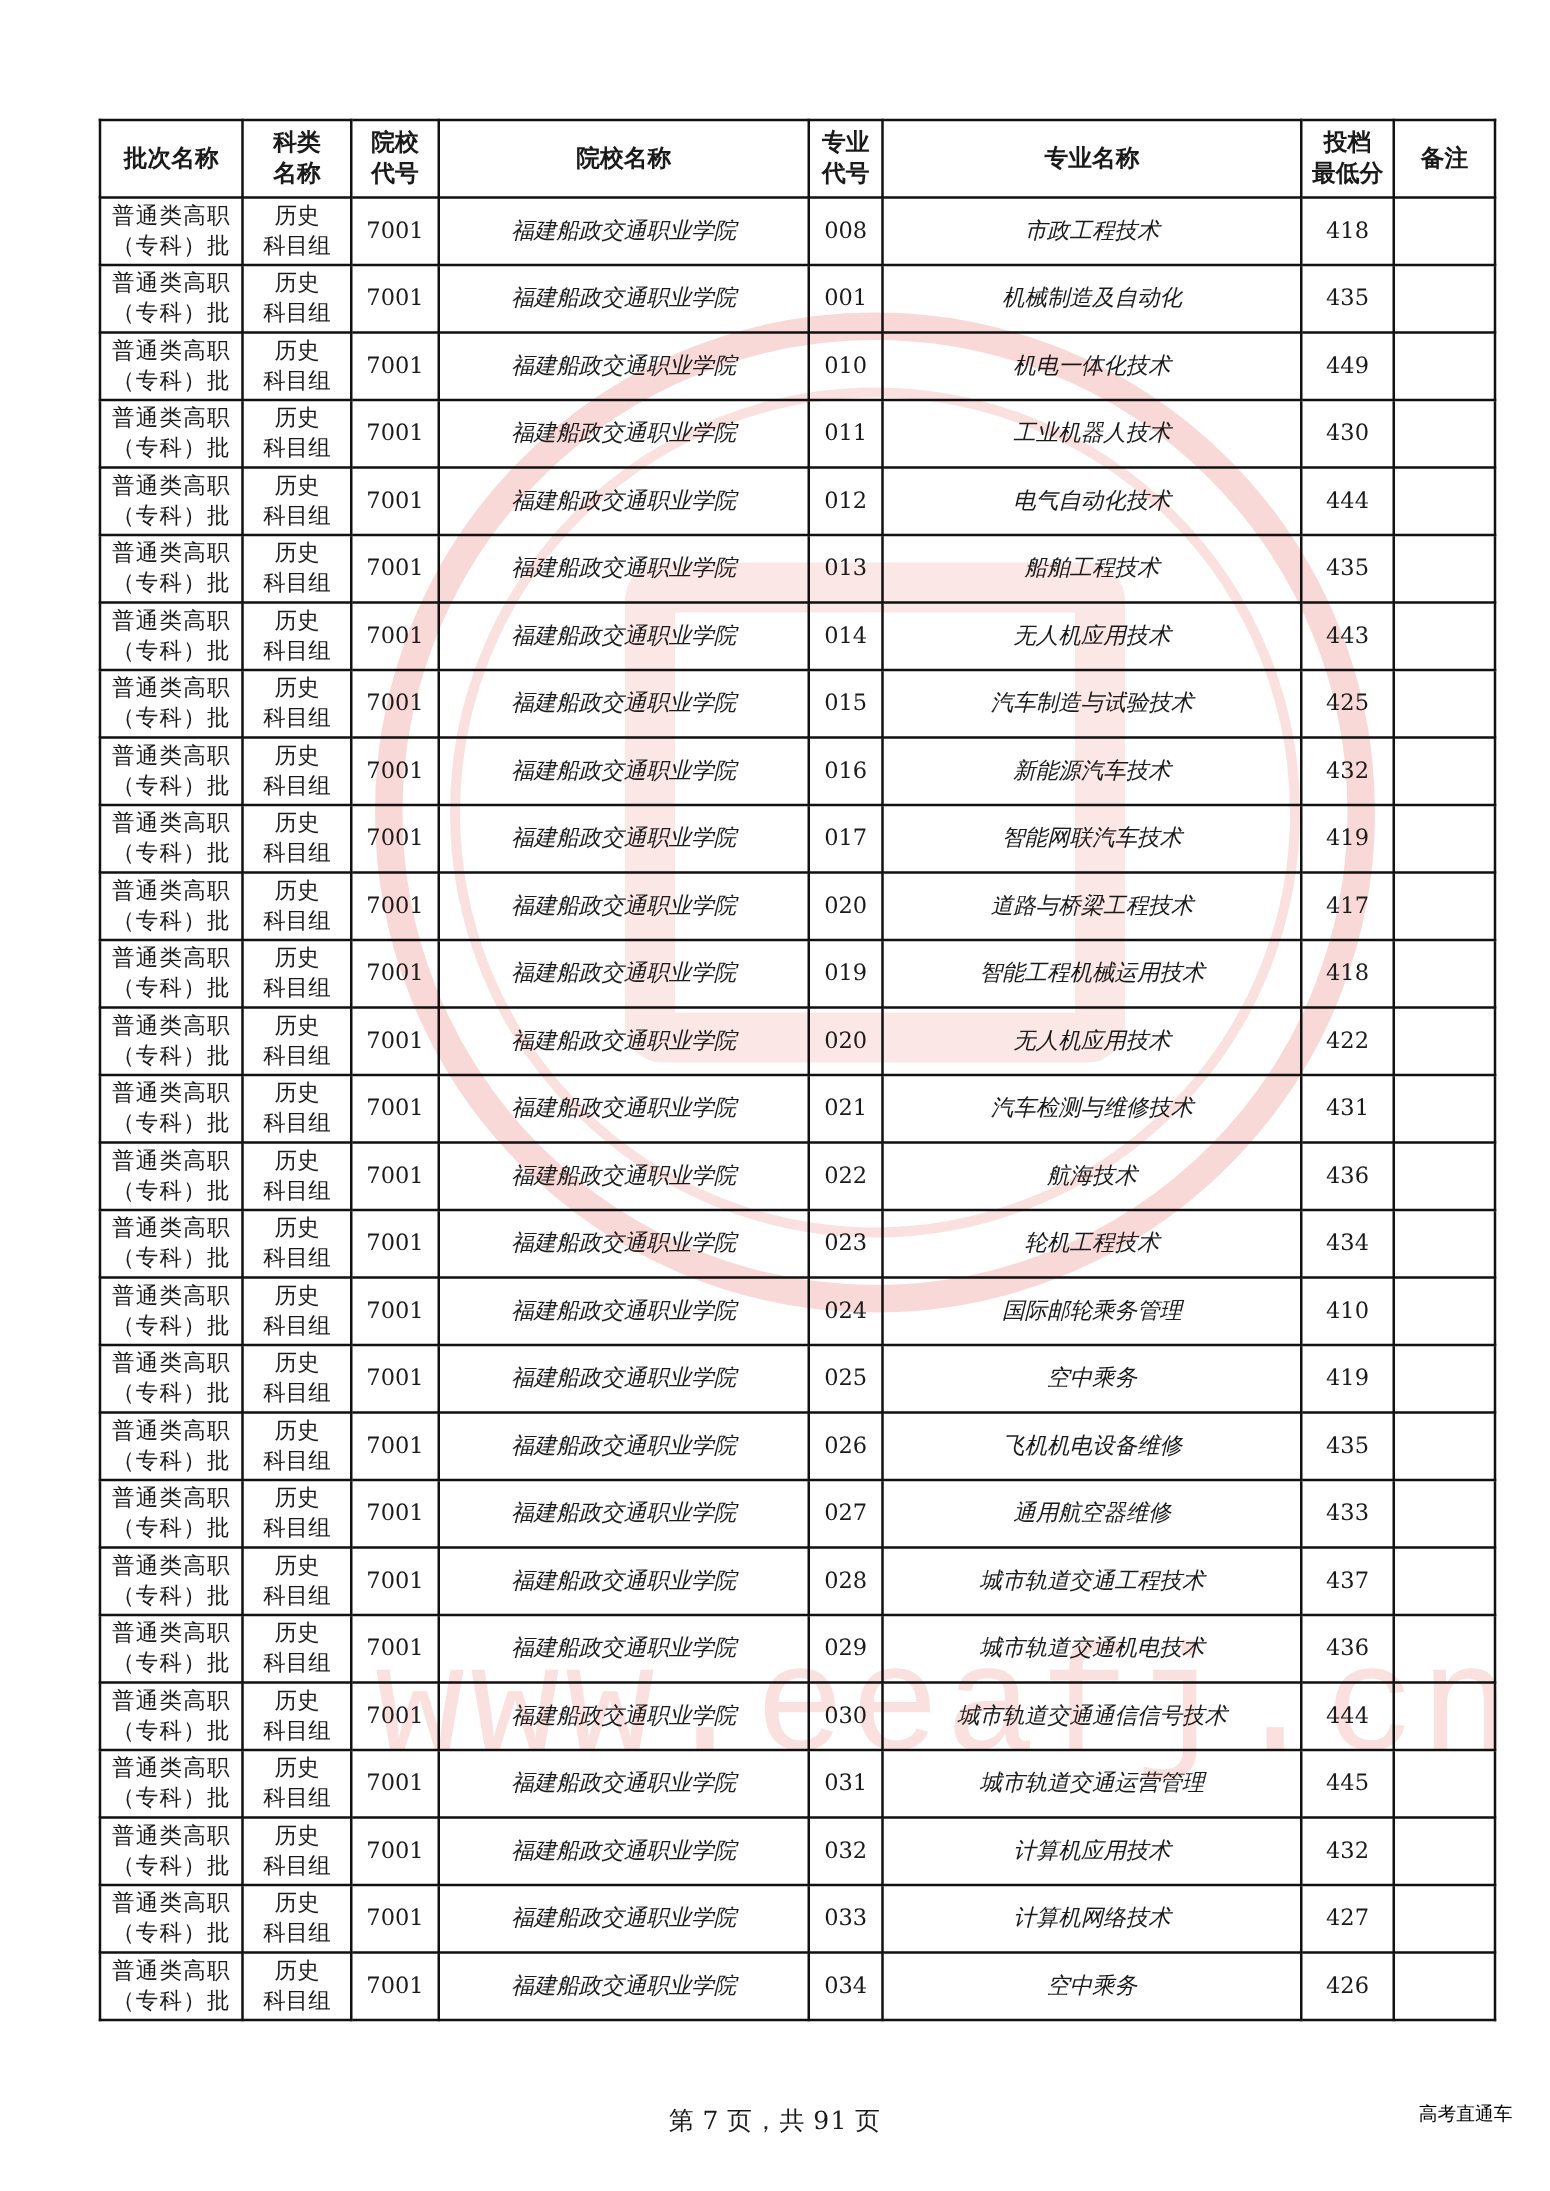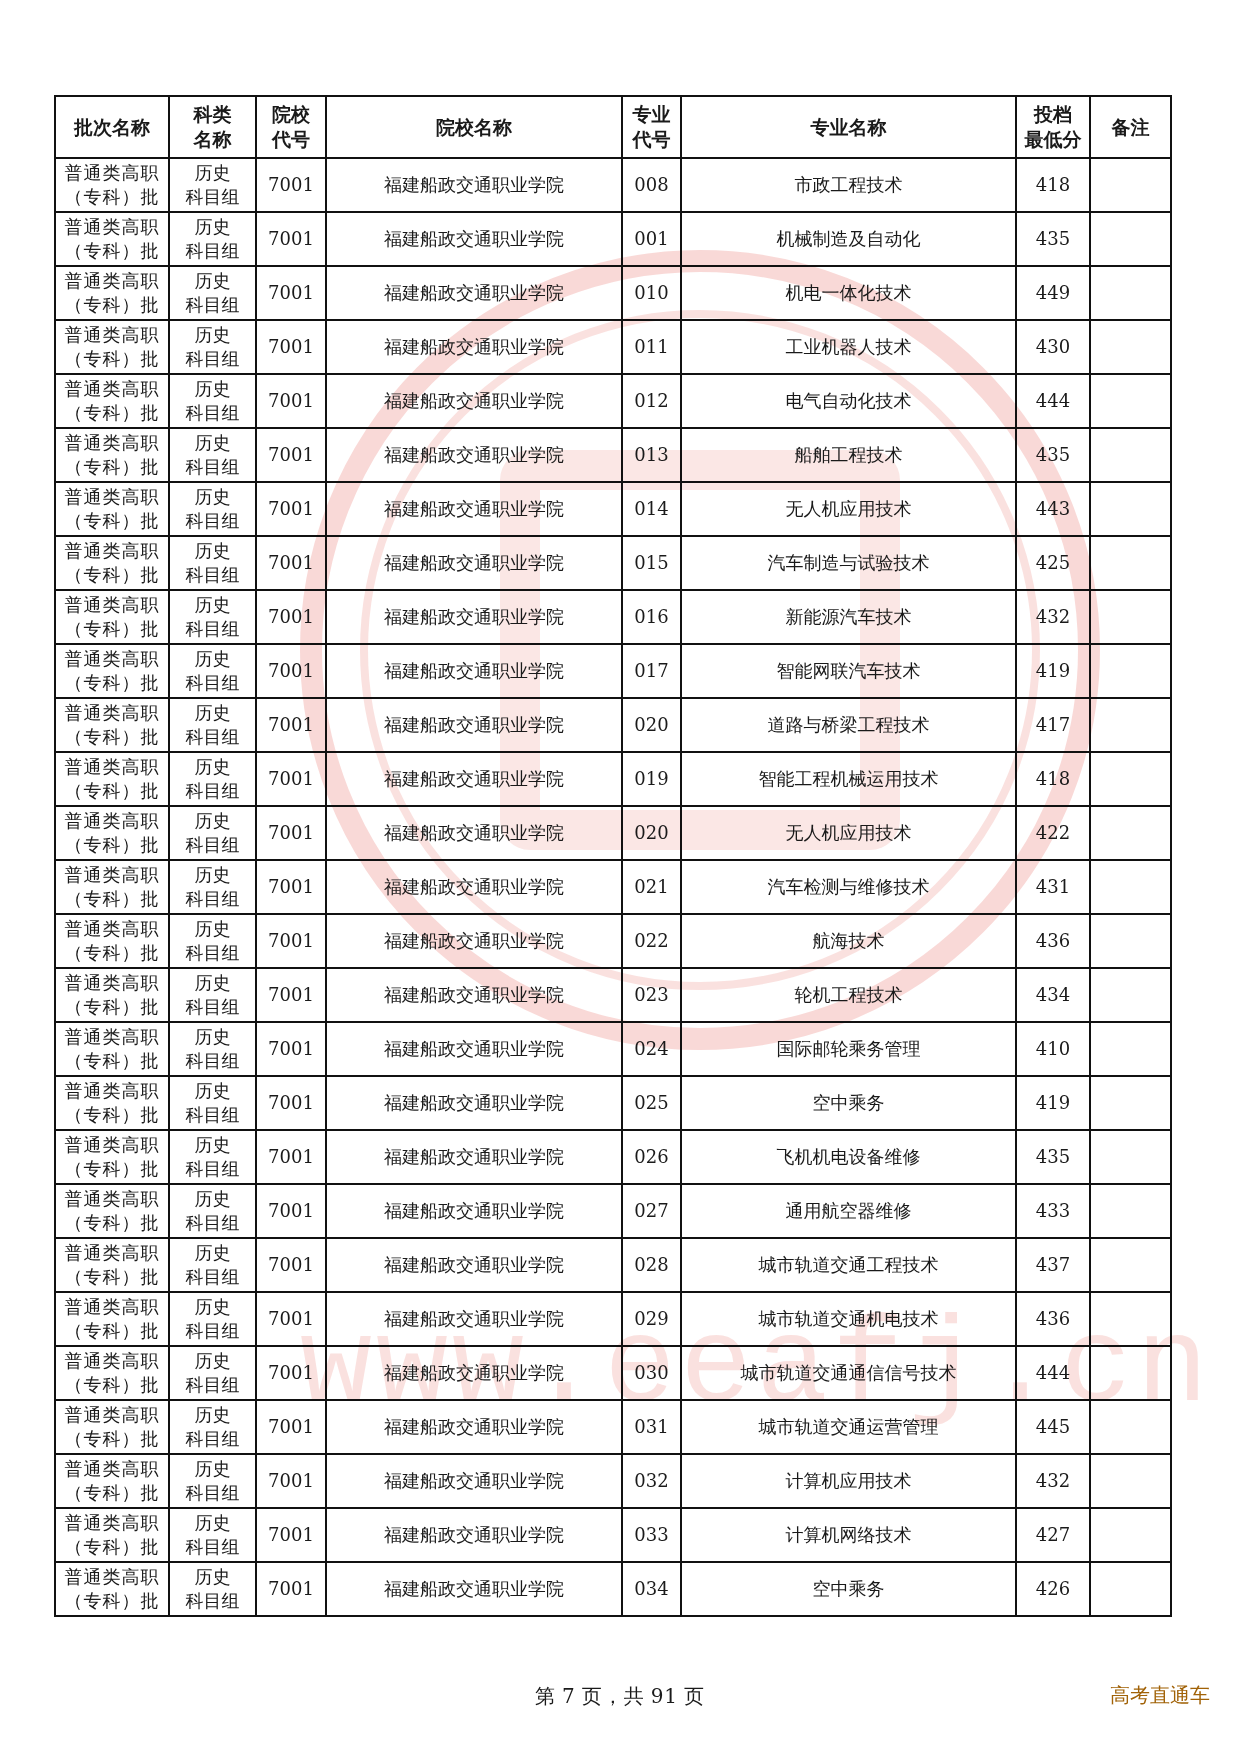--- a/index.html
+++ b/index.html
@@ -22,51 +22,51 @@
   .wm-center {
     position: absolute; left: 200px; top: 200px; width: 400px; height: 400px;
     border: 40px solid rgba(232, 120, 110, 0.18); border-radius: 30px; box-sizing: border-box;
   }
   .wm-url {
     position: absolute; left: 300px; top: 1300px; font-family: Liberation Mono, monospace;
     font-size: 120px; color: rgba(232, 120, 110, 0.22); letter-spacing: 4px; z-index: 0;
     pointer-events: none;
   }
   table.score-table {
-    position: absolute; left: 54px; top: 95px; width: 1118px;
+    position: absolute; left: 79px; top: 95px; width: 1118px;
     border-collapse: collapse; z-index: 1; table-layout: fixed;
   }
   table.score-table th, table.score-table td {
     border: 2px solid #111; padding: 0; text-align: center; vertical-align: middle;
   }
   table.score-table th {
     height: 60px; font-family: "DejaVu Sans", sans-serif; font-weight: bold; font-size: 19px;
     line-height: 25px;
   }
   table.score-table td {
     height: 52px; font-size: 18px; line-height: 24px;
   }
-  td.left { text-align: left; padding-left: 6px; }
+  td.left { text-align: left; padding-left: 6px; font-style: italic; }
   td.batch { font-size: 18px; line-height: 24px; letter-spacing: 1px; }
   .col-batch { width: 114px; }
   .col-subj { width: 87px; }
   .col-code { width: 70px; }
   .col-school { width: 296px; }
   .col-mcode { width: 59px; }
   .col-major { width: 335px; }
   .col-score { width: 74px; }
   .col-note { width: 81px; }
   .footer {
     position: absolute; top: 1683px; left: 0; width: 1240px; text-align: center;
     font-size: 20px; z-index: 1; letter-spacing: 1px;
   }
   .footer span { margin: 0 3px; }
   .brand {
     position: absolute; right: 30px; top: 1682px; font-family: "DejaVu Sans", sans-serif;
-    font-size: 20px; color: #a16207; z-index: 1;
+    font-size: 15px; color: #000000; z-index: 1;
   }
 </style>
 </head>
 <body>
 
 <div class="watermark">
   <div class="wm-ring-outer"></div>
   <div class="wm-ring-inner"></div>
   <div class="wm-center"></div>
 </div>

